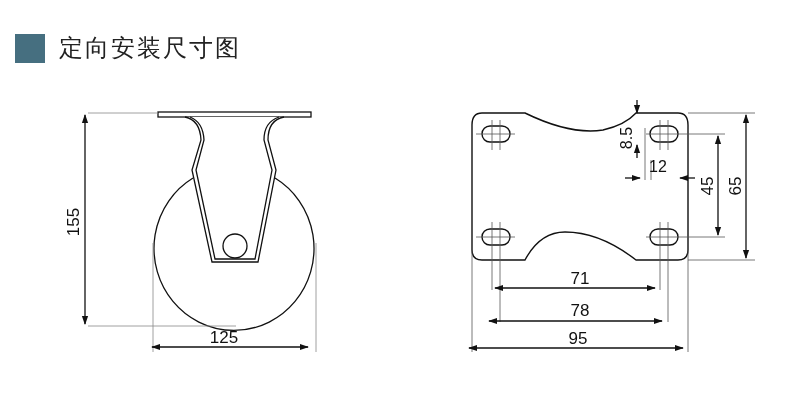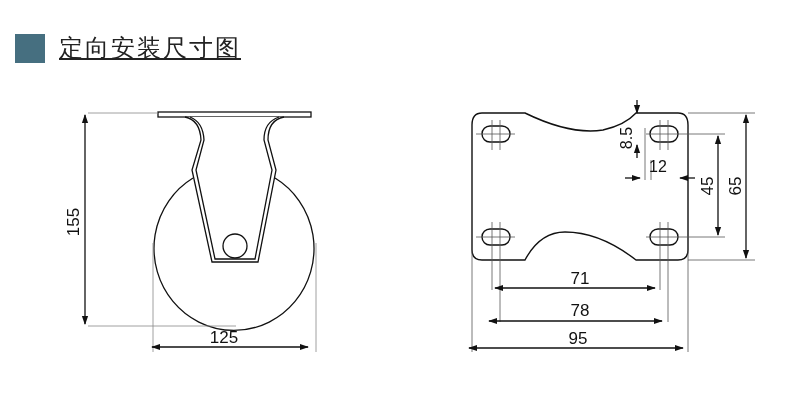--- a/index.html
+++ b/index.html
@@ -1,20 +1,20 @@
 <!DOCTYPE html>
 <html><head>
 <meta charset="utf-8">
 <style>
   html, body { margin:0; padding:0; background:#ffffff; }
   body { width:800px; height:400px; position:relative; overflow:hidden;
          font-family:"DejaVu Sans","Liberation Sans",sans-serif; }
   .header { position:absolute; left:15px; top:33px; height:30px; display:flex; align-items:center; }
   .header-square { width:30px; height:29px; margin-right:14px; }
-  .header-title { font-size:24px; color:#222; letter-spacing:2px;text-decoration:underline; }
+  .header-title { font-size:24px; color:#222; letter-spacing:2px; }
   svg.drawing { position:absolute; left:0; top:0; }
   .lbl { font-family:"Liberation Sans","DejaVu Sans",sans-serif; font-size:17px; fill:#111; }
   .lbl-sm { font-family:"Liberation Sans","DejaVu Sans",sans-serif; font-size:16px; fill:#111; }
 </style>
 </head>
 <body>
 
 <div class="header">
   <div class="header-square" style="background:#466f80"></div>
   <div class="header-title">定向安装尺寸图</div>

